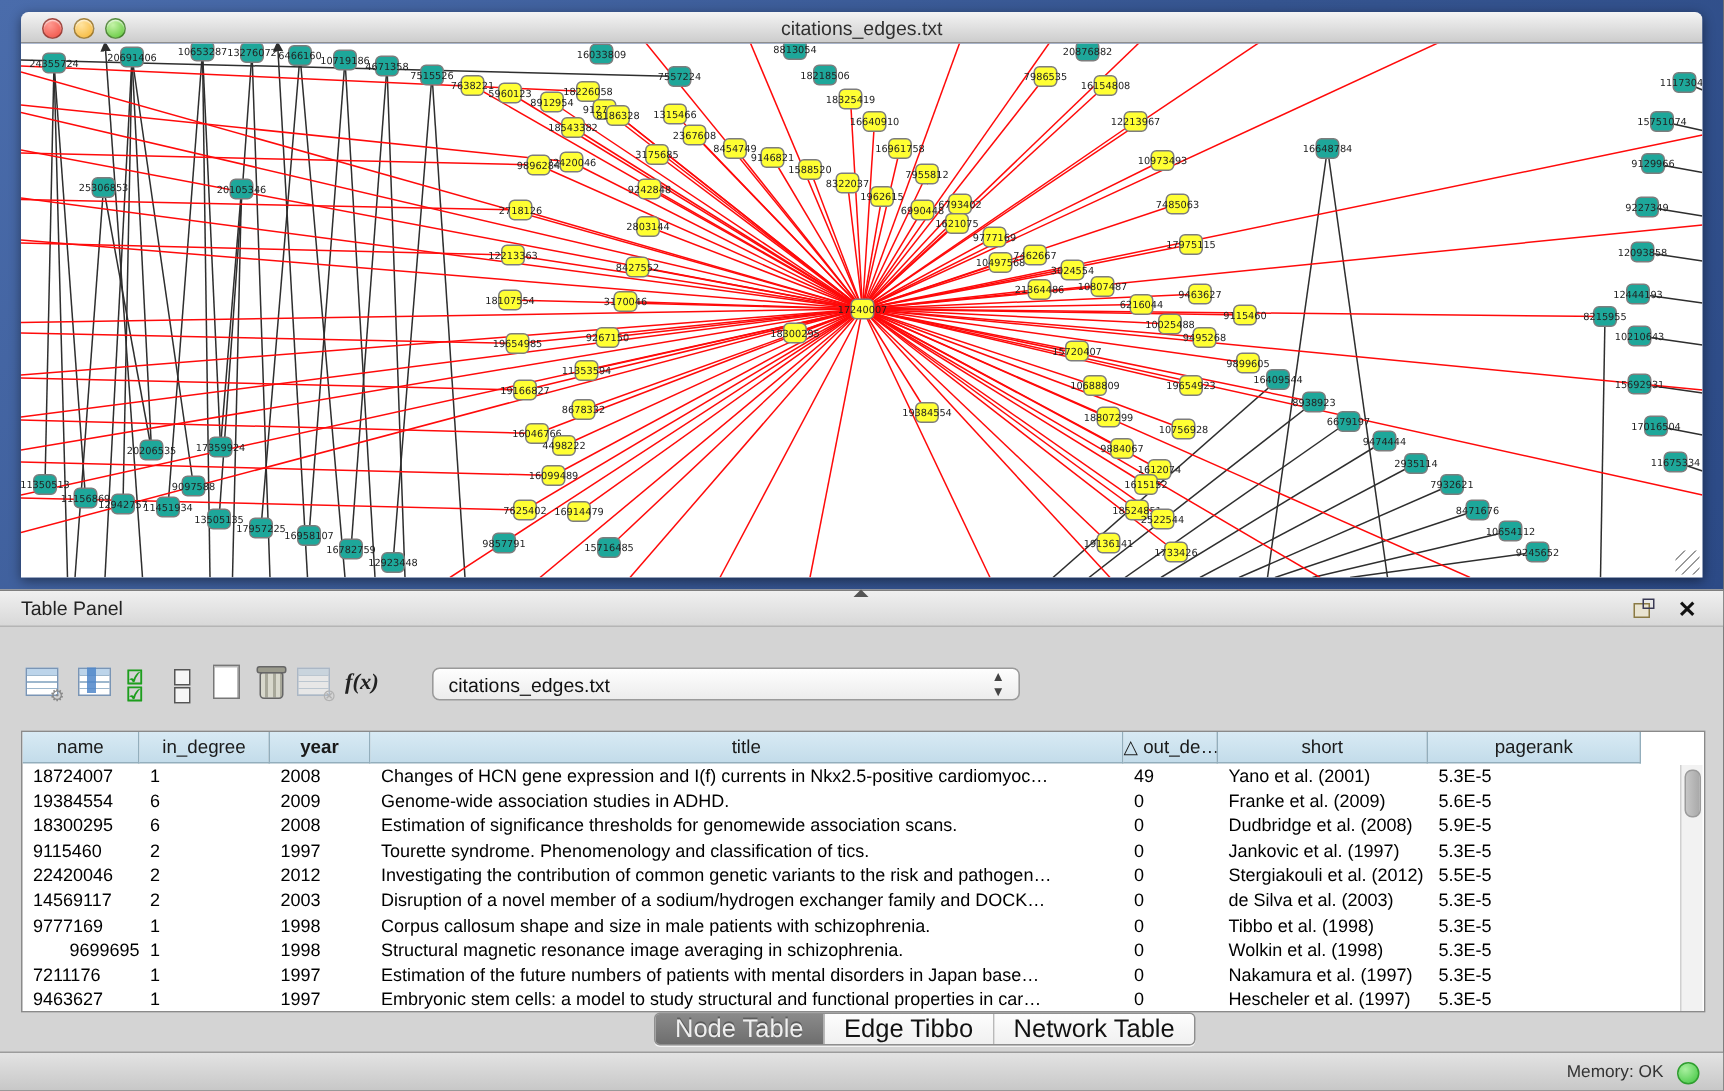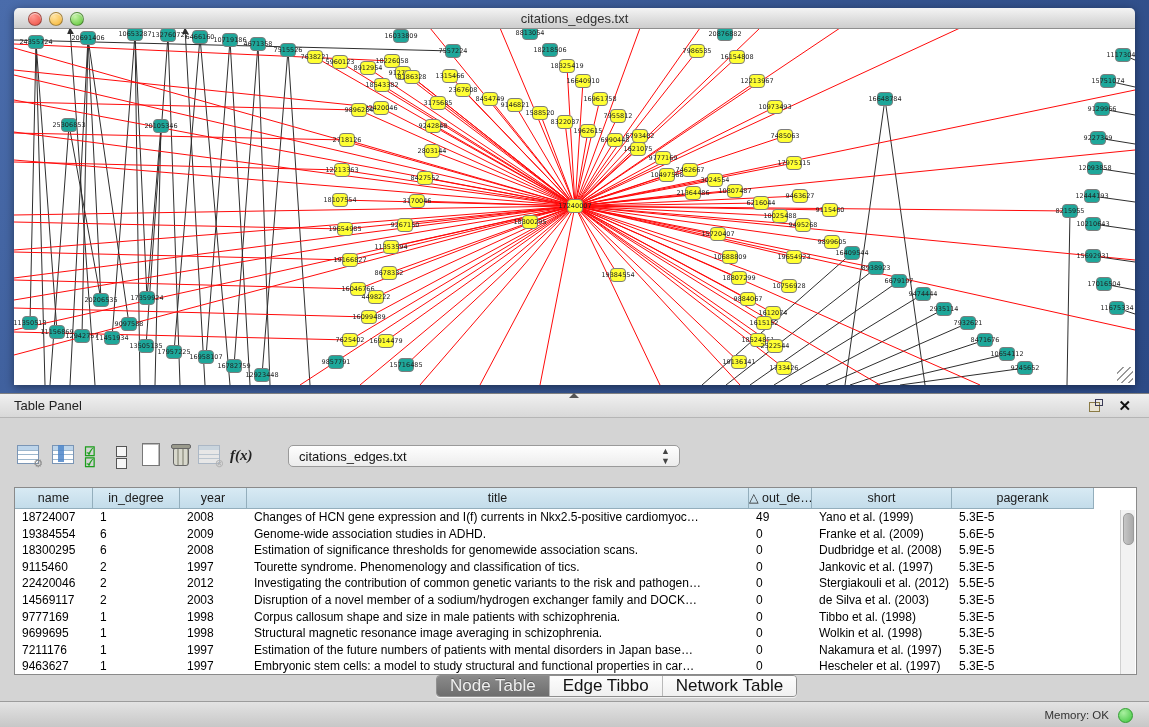--- a/index.html
+++ b/index.html
@@ -819,34 +819,34 @@
       <div class="combo">
         <span>citations_edges.txt</span>
         <div class="arrows">▲<br>▼</div>
       </div>
     </div>
 
     <div class="grid">
       <div class="hdr-row" id="hdr-row">
           <div class="hdr-cell" style="width: 78px;">name</div>
           <div class="hdr-cell" style="width: 87px;">in_degree</div>
-          <div class="hdr-cell" style="width: 67px;">year</div>
+          <div class="hdr-cell" style="width: 67px; font-weight: bold;">year</div>
           <div class="hdr-cell" style="width: 502px;">title</div>
           <div class="hdr-cell" style="width: 63px;">△ out_de…</div>
           <div class="hdr-cell" style="width: 140px;">short</div>
           <div class="hdr-cell" style="width: 142px;">pagerank</div>
         </div>
       <div id="body-rows">
           <div class="body-row">
             <div class="body-cell" style="width: 78px;">18724007</div>
             <div class="body-cell" style="width: 87px;">1</div>
             <div class="body-cell" style="width: 67px;">2008</div>
             <div class="body-cell" style="width: 502px;">Changes of HCN gene expression and I(f) currents in Nkx2.5-positive cardiomyoc…</div>
             <div class="body-cell" style="width: 63px;">49</div>
-            <div class="body-cell" style="width: 140px;">Yano et al. (1999)</div>
+            <div class="body-cell" style="width: 140px;">Yano et al. (2001)</div>
             <div class="body-cell" style="width: 142px;">5.3E-5</div>
           </div>
           <div class="body-row">
             <div class="body-cell" style="width: 78px;">19384554</div>
             <div class="body-cell" style="width: 87px;">6</div>
             <div class="body-cell" style="width: 67px;">2009</div>
             <div class="body-cell" style="width: 502px;">Genome-wide association studies in ADHD.</div>
             <div class="body-cell" style="width: 63px;">0</div>
             <div class="body-cell" style="width: 140px;">Franke et al. (2009)</div>
             <div class="body-cell" style="width: 142px;">5.6E-5</div>
@@ -890,21 +890,21 @@
           <div class="body-row">
             <div class="body-cell" style="width: 78px;">9777169</div>
             <div class="body-cell" style="width: 87px;">1</div>
             <div class="body-cell" style="width: 67px;">1998</div>
             <div class="body-cell" style="width: 502px;">Corpus callosum shape and size in male patients with schizophrenia.</div>
             <div class="body-cell" style="width: 63px;">0</div>
             <div class="body-cell" style="width: 140px;">Tibbo et al. (1998)</div>
             <div class="body-cell" style="width: 142px;">5.3E-5</div>
           </div>
           <div class="body-row">
-            <div class="body-cell" style="width: 78px;">9699695</div>
+            <div class="body-cell" style="width: 78px; text-align: right;">9699695</div>
             <div class="body-cell" style="width: 87px;">1</div>
             <div class="body-cell" style="width: 67px;">1998</div>
             <div class="body-cell" style="width: 502px;">Structural magnetic resonance image averaging in schizophrenia.</div>
             <div class="body-cell" style="width: 63px;">0</div>
             <div class="body-cell" style="width: 140px;">Wolkin et al. (1998)</div>
             <div class="body-cell" style="width: 142px;">5.3E-5</div>
           </div>
           <div class="body-row">
             <div class="body-cell" style="width: 78px;">7211176</div>
             <div class="body-cell" style="width: 87px;">1</div>

